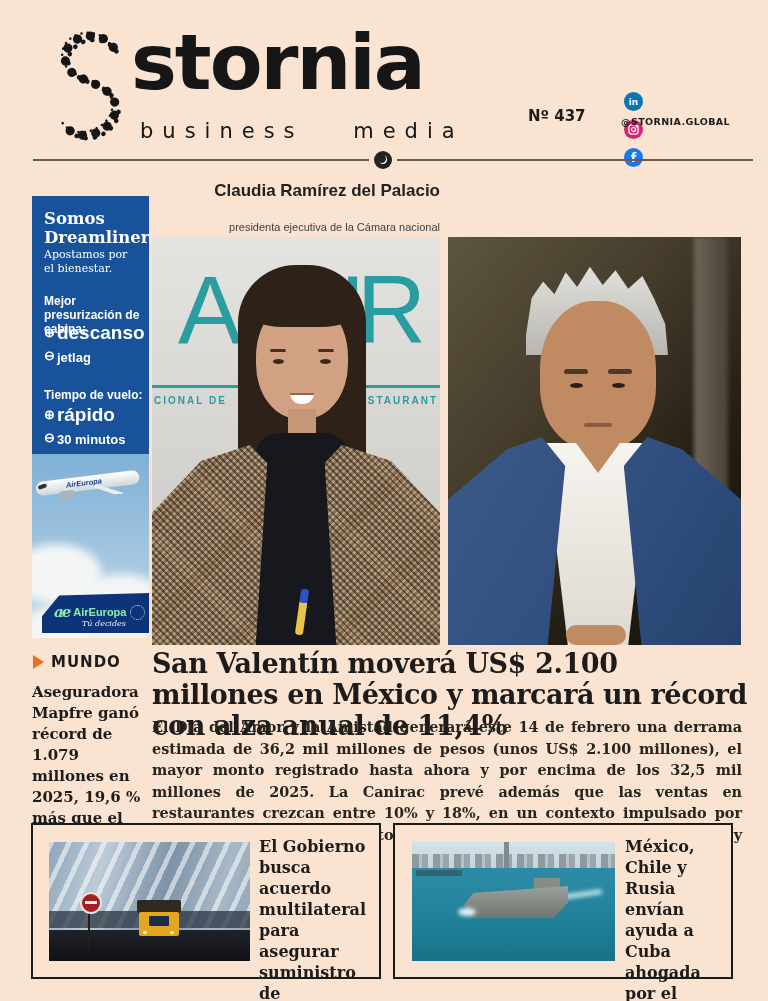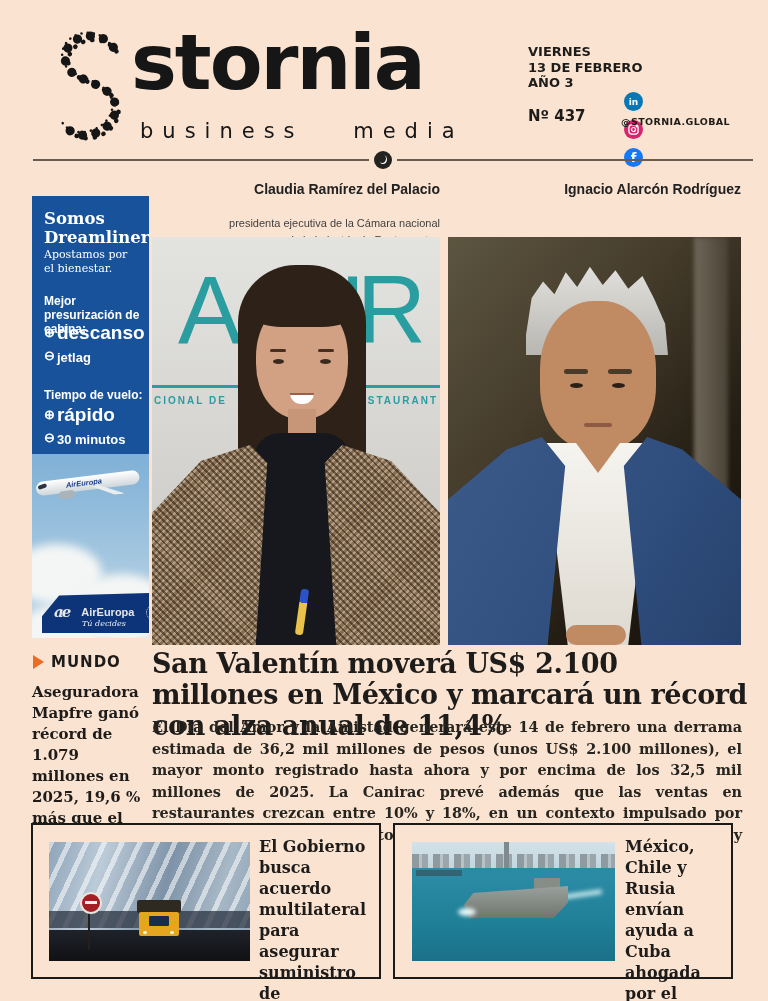--- a/index.html
+++ b/index.html
@@ -42,37 +42,37 @@
 
   #plane-photo{left:0;top:258px;width:117px;height:184px;background:linear-gradient(180deg,#7fb0d6 0%,#9cc2de 45%,#c2d8e6 100%);overflow:hidden;}
   .cloud{position:absolute;background:#f4f6f5;border-radius:50%;filter:blur(5px);}
   #plane{left:0px;top:16px;width:112px;height:30px;transform:rotate(-7deg);}
   #fuselage{left:4px;top:6px;width:104px;height:14px;background:linear-gradient(#ffffff,#cfd6da);border-radius:8px;}
   #cockpit{left:6px;top:9px;width:9px;height:4px;background:#2b3440;border-radius:2px;transform:rotate(-12deg);}
   #plane-text{left:34px;top:8px;font-size:7.5px;font-weight:bold;font-style:italic;color:#1c3f8c;}
   #engine{left:26px;top:18px;width:16px;height:8px;background:#aab4ba;border-radius:4px;}
   #wing{left:58px;top:16px;width:34px;height:12px;background:#e8edf0;clip-path:polygon(0 0,22% 0,100% 100%,70% 100%);}
   #ae-badge{left:10px;bottom:5px;right:0;height:40px;background:#0d3478;clip-path:polygon(0 58%,16% 6%,100% 0,100% 100%,0 100%);}
-  #ae-badge-inner{position:absolute;left:12px;top:10px;color:#e5e5e5;display:flex;align-items:center;gap:12px;text-align:center;}
+  #ae-badge-inner{position:absolute;left:12px;top:10px;color:#86efac;display:flex;align-items:center;gap:4px;text-align:center;}
   #ae-logo{font-family:"DejaVu Serif",serif;font-style:italic;font-weight:bold;font-size:15px;letter-spacing:-2px;}
   #ae-name{font-weight:bold;font-size:11px;}
   #ae-tag{position:absolute;left:40px;top:26px;font-family:"DejaVu Serif",serif;font-style:italic;font-size:8px;color:#e8eef8;}
   #skyteam{width:13px;height:13px;border-radius:50%;border:1.5px dotted #cfe0f4;}
 
   
   #mundo-head{left:33px;top:653px;display:flex;align-items:center;gap:7px;}
   #mundo-tri{width:0;height:0;border-left:11px solid #ee6b22;border-top:7px solid transparent;border-bottom:7px solid transparent;}
   #mundo-label{font-family:"DejaVu Sans",sans-serif;font-weight:bold;font-size:15px;letter-spacing:1px;}
   #mundo-brief{left:32px;top:682px;width:114px;font-family:"DejaVu Serif",serif;font-weight:bold;font-size:15px;line-height:21px;color:#1d1c1a;}
 
   
   .caption{top:181px;text-align:right;}
   #cap-left{left:152px;width:288px;}
   #cap-right{left:448px;width:293px;}
-  .cap-name{font-weight:bold;font-size:14px;color:#222;}
+  .cap-name{font-weight:bold;font-size:17px;color:#222;}
   .cap-role{font-size:11px;line-height:16.5px;color:#3f3f3f;white-space:pre-line;margin-top:18px;}
 
   
   #photo-left{left:152px;top:237px;width:288px;height:408px;background:linear-gradient(180deg,#e3e3e0,#d3d2cf 60%,#c8c7c4);overflow:hidden;}
   .bk-letter{position:absolute;top:18px;font-size:96px;color:#2a9da0;font-family:"Liberation Sans",sans-serif;}
   #bk-rule{left:0;top:148px;width:100%;height:3px;background:#2a9da0;}
   .bk-strip{position:absolute;top:158px;font-size:10px;font-weight:bold;letter-spacing:2px;color:#2a9da0;}
   #hair{left:86px;top:28px;width:128px;height:290px;background:#2e2118;border-radius:58px 58px 40px 40px;}
   #face{left:104px;top:62px;width:92px;height:120px;background:#d2a184;border-radius:48% 48% 46% 46%;}
   #fringe{left:100px;top:50px;width:100px;height:40px;background:#2e2118;border-radius:50% 50% 30% 30%;}
@@ -143,25 +143,20 @@
       <g fill="none" stroke="#161616" stroke-linecap="round">
         <path d="M56,17 C48,4 26,2 15,13 C5,23 7,38 20,45 C33,52 52,56 57,70 C62,86 49,100 32,103 C20,105 10,99 7,90" stroke-width="9" stroke-dasharray="0.1 13"></path>
         <path d="M59,21 C51,8 29,6 18,17 C8,27 10,40 23,47 C36,54 55,59 60,73 C65,88 52,103 35,106 C23,108 13,102 10,93" stroke-width="4.5" stroke-dasharray="0.1 9"></path>
         <path d="M52,13 C44,1 23,-1 12,10 C2,20 4,35 17,42 C30,49 49,53 54,67 C59,83 46,97 29,100 C17,102 7,96 4,87" stroke-width="2.5" stroke-dasharray="0.1 6"></path>
       </g>
     </svg>
   </div>
   <div class="abs" id="brand-sub">business media</div>
   <div class="abs" id="brand-word">stornia</div>
 
-  <div class="abs" id="date-block">
-    <div class="date-line">VIERNES</div>
-    <div class="date-line">13 DE FEBRERO</div>
-    <div class="date-line">AÑO 3</div>
-  </div>
   <div class="abs" id="issue-no">Nº 437</div>
 
   <div class="abs" id="social-row">
     <div class="soc" id="soc-li">in</div>
     <div class="soc" id="soc-ig">
       <svg width="11" height="11" viewBox="0 0 12 12">
           <rect x="1" y="1" width="10" height="10" rx="3" fill="none" stroke="#fff" stroke-width="1.4"></rect>
           <circle cx="6" cy="6" r="2.2" fill="none" stroke="#fff" stroke-width="1.3"></circle>
           <circle cx="9.2" cy="2.9" r=".9" fill="#fff"></circle>
         </svg>
@@ -212,21 +207,20 @@
     <div id="mundo-label">MUNDO</div>
   </div>
   <div class="abs" id="mundo-brief">Aseguradora Mapfre ganó récord de 1.079 millones en 2025, 19,6 % más que el año anterior</div>
 
   <div class="abs caption" id="cap-left">
     <div class="cap-name">Claudia Ramírez del Palacio</div>
     <div class="cap-role">presidenta ejecutiva de la Cámara nacional
 de la industria de Restaurantes</div>
   </div>
   <div class="abs caption" id="cap-right">
-    <div class="cap-name">Ignacio Alarcón Rodríguez</div>
   </div>
 
   <div class="abs" id="photo-left">
     <div class="bk-letter" style="left:26px;">A</div>
     <div class="bk-letter" style="right:74px;">I</div>
     <div class="bk-letter" style="right:14px;">R</div>
     <div class="abs" id="bk-rule"></div>
     <div class="bk-strip" style="left:2px;">CIONAL DE</div>
     <div class="bk-strip" style="right:2px;">RESTAURANT</div>
     <div class="abs" id="hair"></div>

